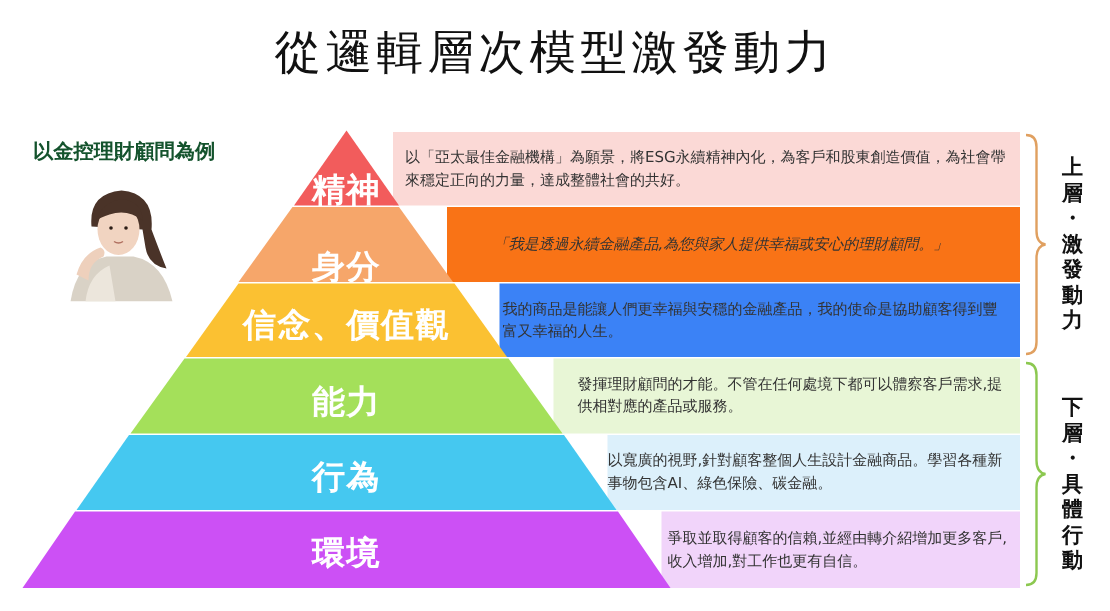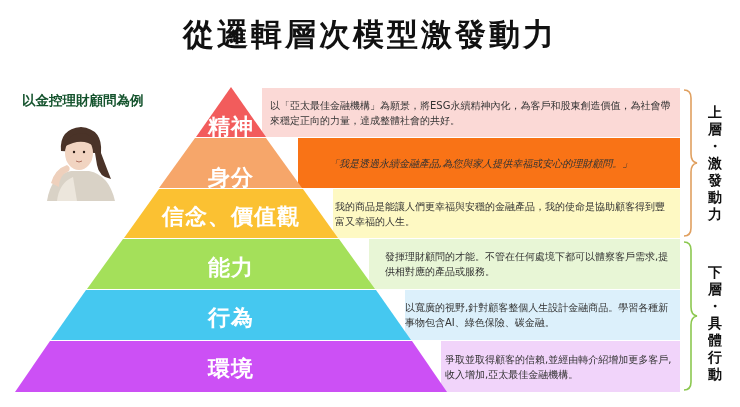--- a/index.html
+++ b/index.html
@@ -1,19 +1,19 @@
 <!DOCTYPE html>
 <html><head>
   <meta charset="utf-8">
   <style>
     html, body { margin: 0; padding: 0; background: #ffffff; }
     body { width: 740px; height: 407px; position: relative; overflow: hidden;
            font-family: "DejaVu Sans", "Liberation Sans", sans-serif; color: #222; }
     .title { position: absolute; left: 0; top: 14px; width: 740px; text-align: center;
-             font-size: 31px; font-weight: 700; letter-spacing: 3px; color: #111; }
+             font-size: 31px; font-weight: 400; letter-spacing: 3px; color: #111; }
     .subtitle { position: absolute; left: 22px; top: 92px; font-size: 13.5px; font-weight: bold; color: #14532d; }
     .photo { position: absolute; left: 37px; top: 117px; width: 86px; height: 84px; }
     .panel { position: absolute; right: 60px; font-size: 10px; line-height: 15px; color: #333;
              display: flex; align-items: center; box-sizing: border-box; padding: 0 6px 0 0; }
     .panel span { display: block; }
     svg.pyr { position: absolute; left: 0; top: 0; }
     .band-label { position: absolute; color: #fff; font-weight: bold; font-size: 22px; text-align: center; letter-spacing: 1px; }
     .brace { position: absolute; }
     .side-label { position: absolute; font-size: 14px; font-weight: bold; color: #111; line-height: 17px;
                   width: 18px; text-align: center; }
@@ -36,31 +36,31 @@
   <circle cx="47" cy="35" r="1.2" fill="#2b1d16"></circle>
   <path d="M39 44 Q42 46 45 44" stroke="#b07060" stroke-width="1" fill="none"></path>
 </svg>
 
 <div class="panel" style="left:262px; top:88px; height:49px; background:#fbd9d6; padding-left:8px;">
   <span>以「亞太最佳金融機構」為願景，將ESG永續精神內化，為客戶和股東創造價值，為社會帶來穩定正向的力量，達成整體社會的共好。</span>
 </div>
 <div class="panel" style="left:298px; top:138px; height:50px; background:#f97316; padding-left:31px;font-style:italic;">
   <span>「我是透過永續金融產品,為您與家人提供幸福或安心的理財顧問。」</span>
 </div>
-<div class="panel" style="left:333px; top:189px; height:49px; background:#fef9c3; padding-left:2px;">
+<div class="panel" style="left:333px; top:189px; height:49px; background:#3b82f6; padding-left:2px;">
   <span>我的商品是能讓人們更幸福與安穩的金融產品，我的使命是協助顧客得到豐富又幸福的人生。</span>
 </div>
 <div class="panel" style="left:369px; top:239px; height:50px; background:#e8f6d6; padding-left:16px;">
   <span>發揮理財顧問的才能。不管在任何處境下都可以體察客戶需求,提供相對應的產品或服務。</span>
 </div>
 <div class="panel" style="left:405px; top:290px; height:50px; background:#dcf0fb; padding-left:0px;">
   <span>以寬廣的視野,針對顧客整個人生設計金融商品。學習各種新事物包含AI、綠色保險、碳金融。</span>
 </div>
 <div class="panel" style="left:441px; top:341px; height:51px; background:#f1d4fa; padding-left:4px;">
-  <span>爭取並取得顧客的信賴,並經由轉介紹增加更多客戶,收入增加,亞太最佳金融機構。</span>
+  <span>爭取並取得顧客的信賴,並經由轉介紹增加更多客戶,收入增加,對工作也更有自信。</span>
 </div>
 
 <svg class="pyr" width="740" height="407">
 
   <polygon points="231,87 266,137 196,137" fill="#f25c5c"></polygon>
   <polygon points="195,138 266,138 302,188 159,188" fill="#f6a66a"></polygon>
   <polygon points="159,189 303,189 338,238 124,238" fill="#fbc132"></polygon>
   <polygon points="123,239 339,239 375,289 87,289" fill="#a4e05a"></polygon>
   <polygon points="86,290 376,290 411,340 51,340" fill="#45c8f0"></polygon>
   <polygon points="50,341 412,341 447,392 15,392" fill="#cc50f5"></polygon>

